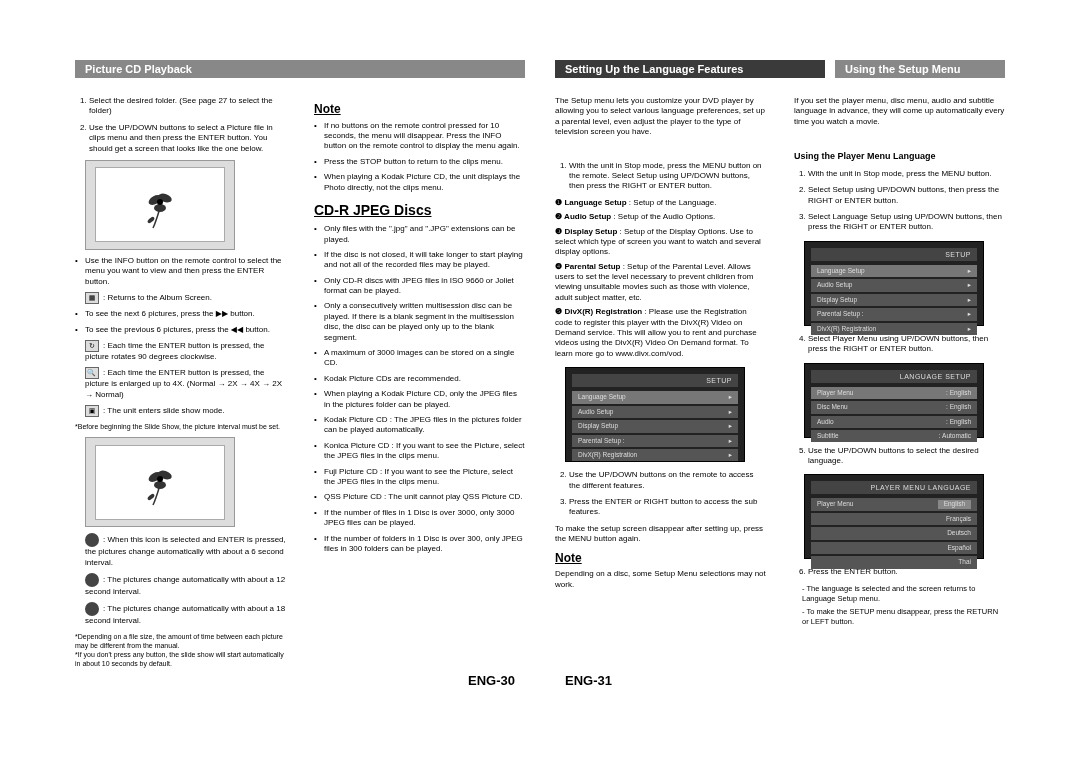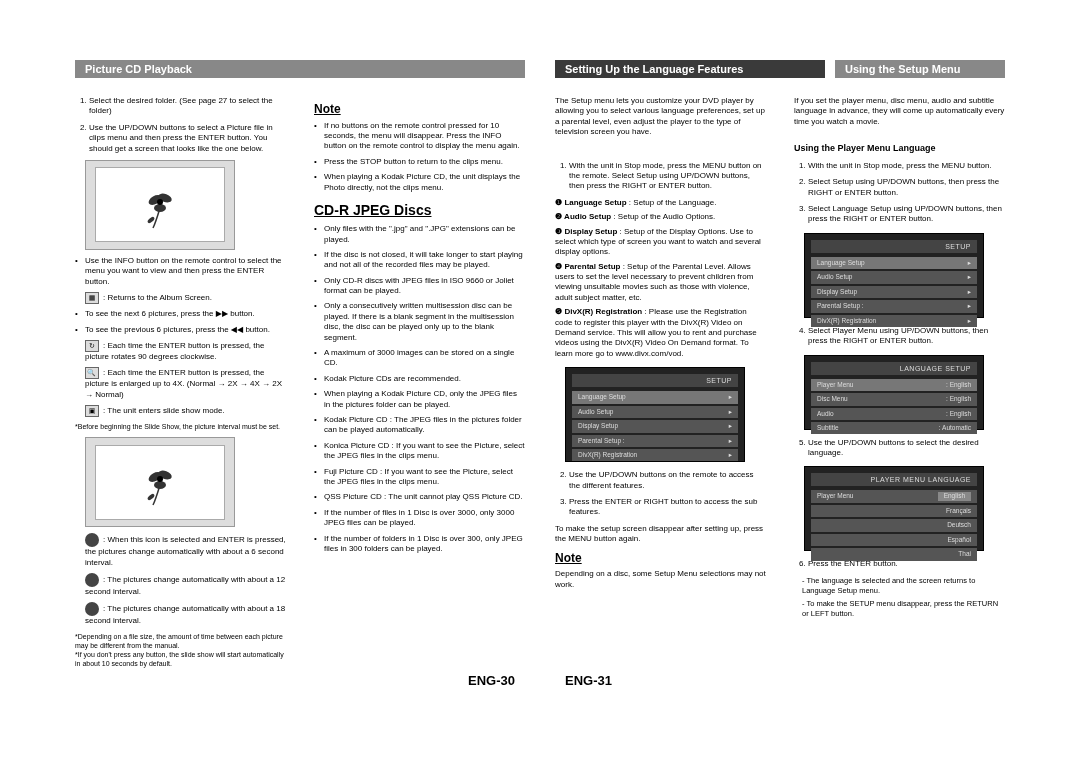--- a/index.html
+++ b/index.html
@@ -47,21 +47,21 @@
     padding: 0 10px;
   }
   .header-grey { background: #888; flex: 1; }
   .header-dark { background: #3a3a3a; }
   ol.numlist { list-style: decimal; padding-left: 14px; margin-bottom: 6px; }
   ol.numlist li { margin-bottom: 6px; }
   ul.bullist { list-style: none; padding: 0; }
   ul.bullist > li { position: relative; padding-left: 10px; margin-bottom: 5px; }
   ul.bullist > li::before { content: "•"; position: absolute; left: 0; top: 0; }
   .subheading { font-weight: bold; text-decoration: underline; font-size: 14px; margin: 8px 0 5px 0; }
-  .boldheading { font-weight: bold; font-size: 9px; margin: 16px 0 6px 0; }
+  .boldheading { font-weight: bold; font-size: 9px; margin: 24px 0 6px 0; }
   .note-label { font-weight: bold; text-decoration: underline; font-size: 12px; margin: 6px 0 3px 0; }
   .small { font-size: 7px; }
   .pnum { position: absolute; bottom: -20px; font-weight: bold; font-size: 13px; }
   .pnum-left { right: 10px; }
   .pnum-right { left: 10px; }
   .photo-frame {
     width: 150px; height: 90px; background: #ddd; border: 1px solid #999;
     margin: 6px 0 6px 10px; display: flex; align-items: center; justify-content: center;
     overflow: hidden;
   }

